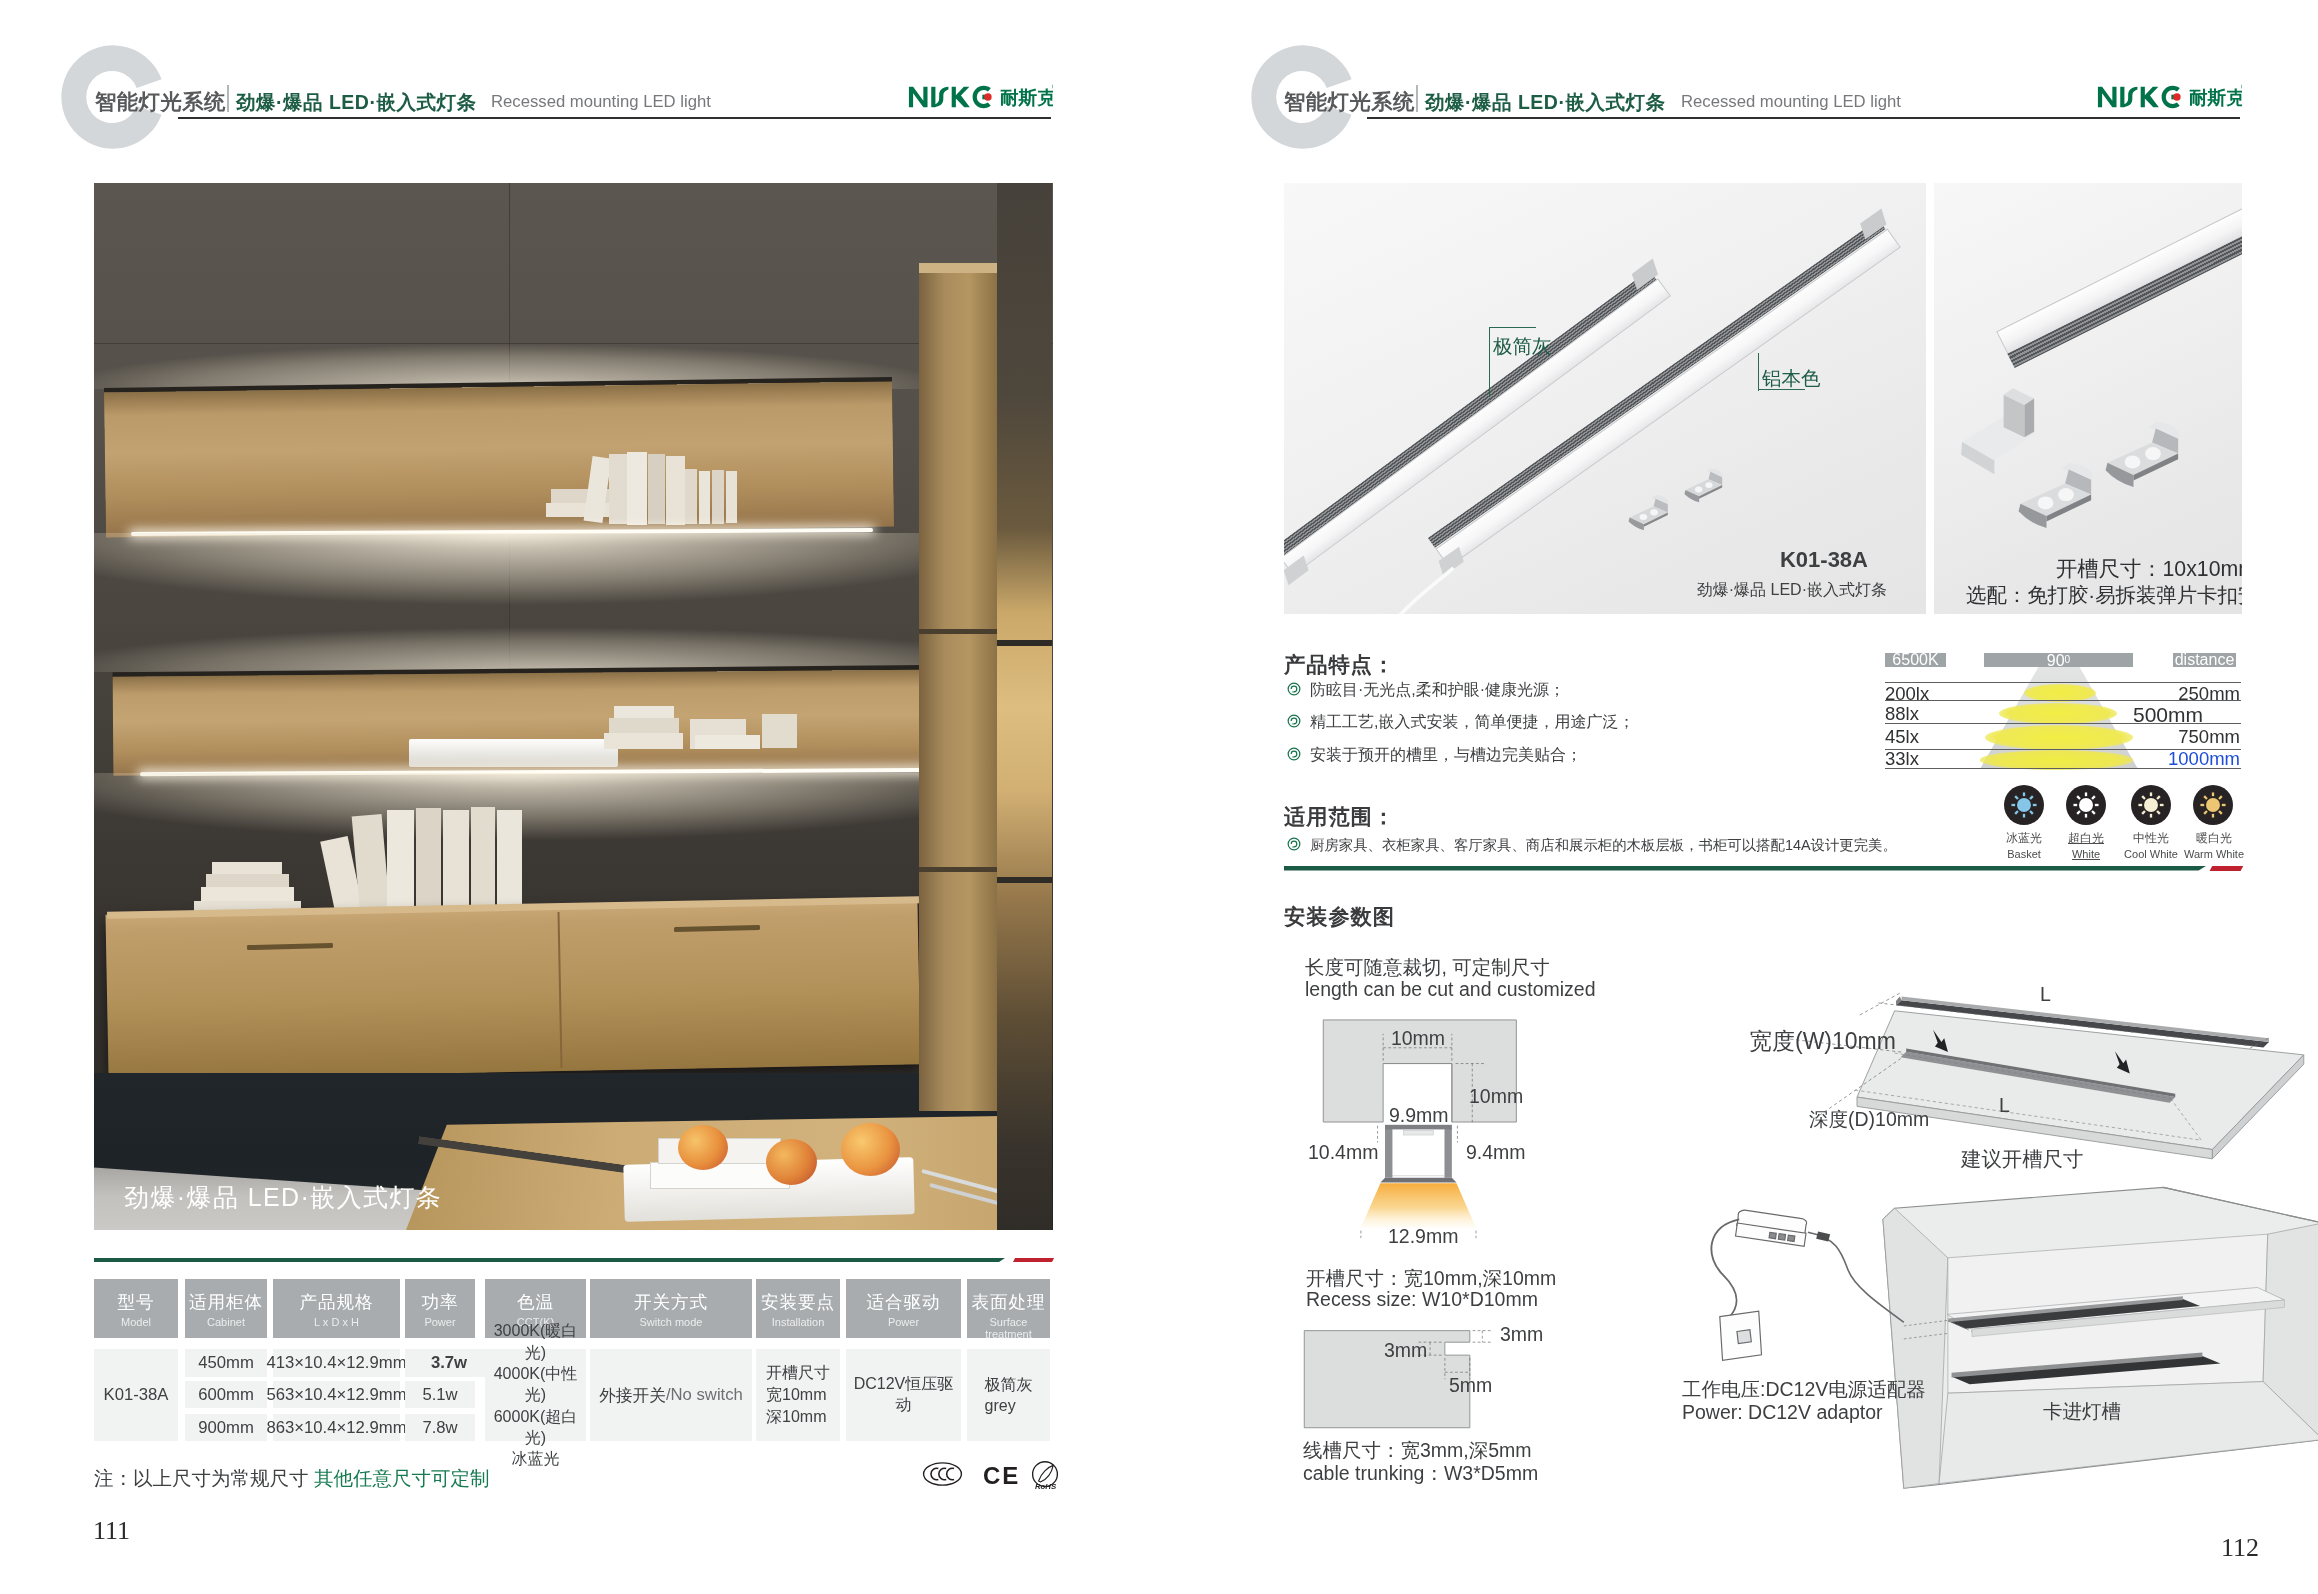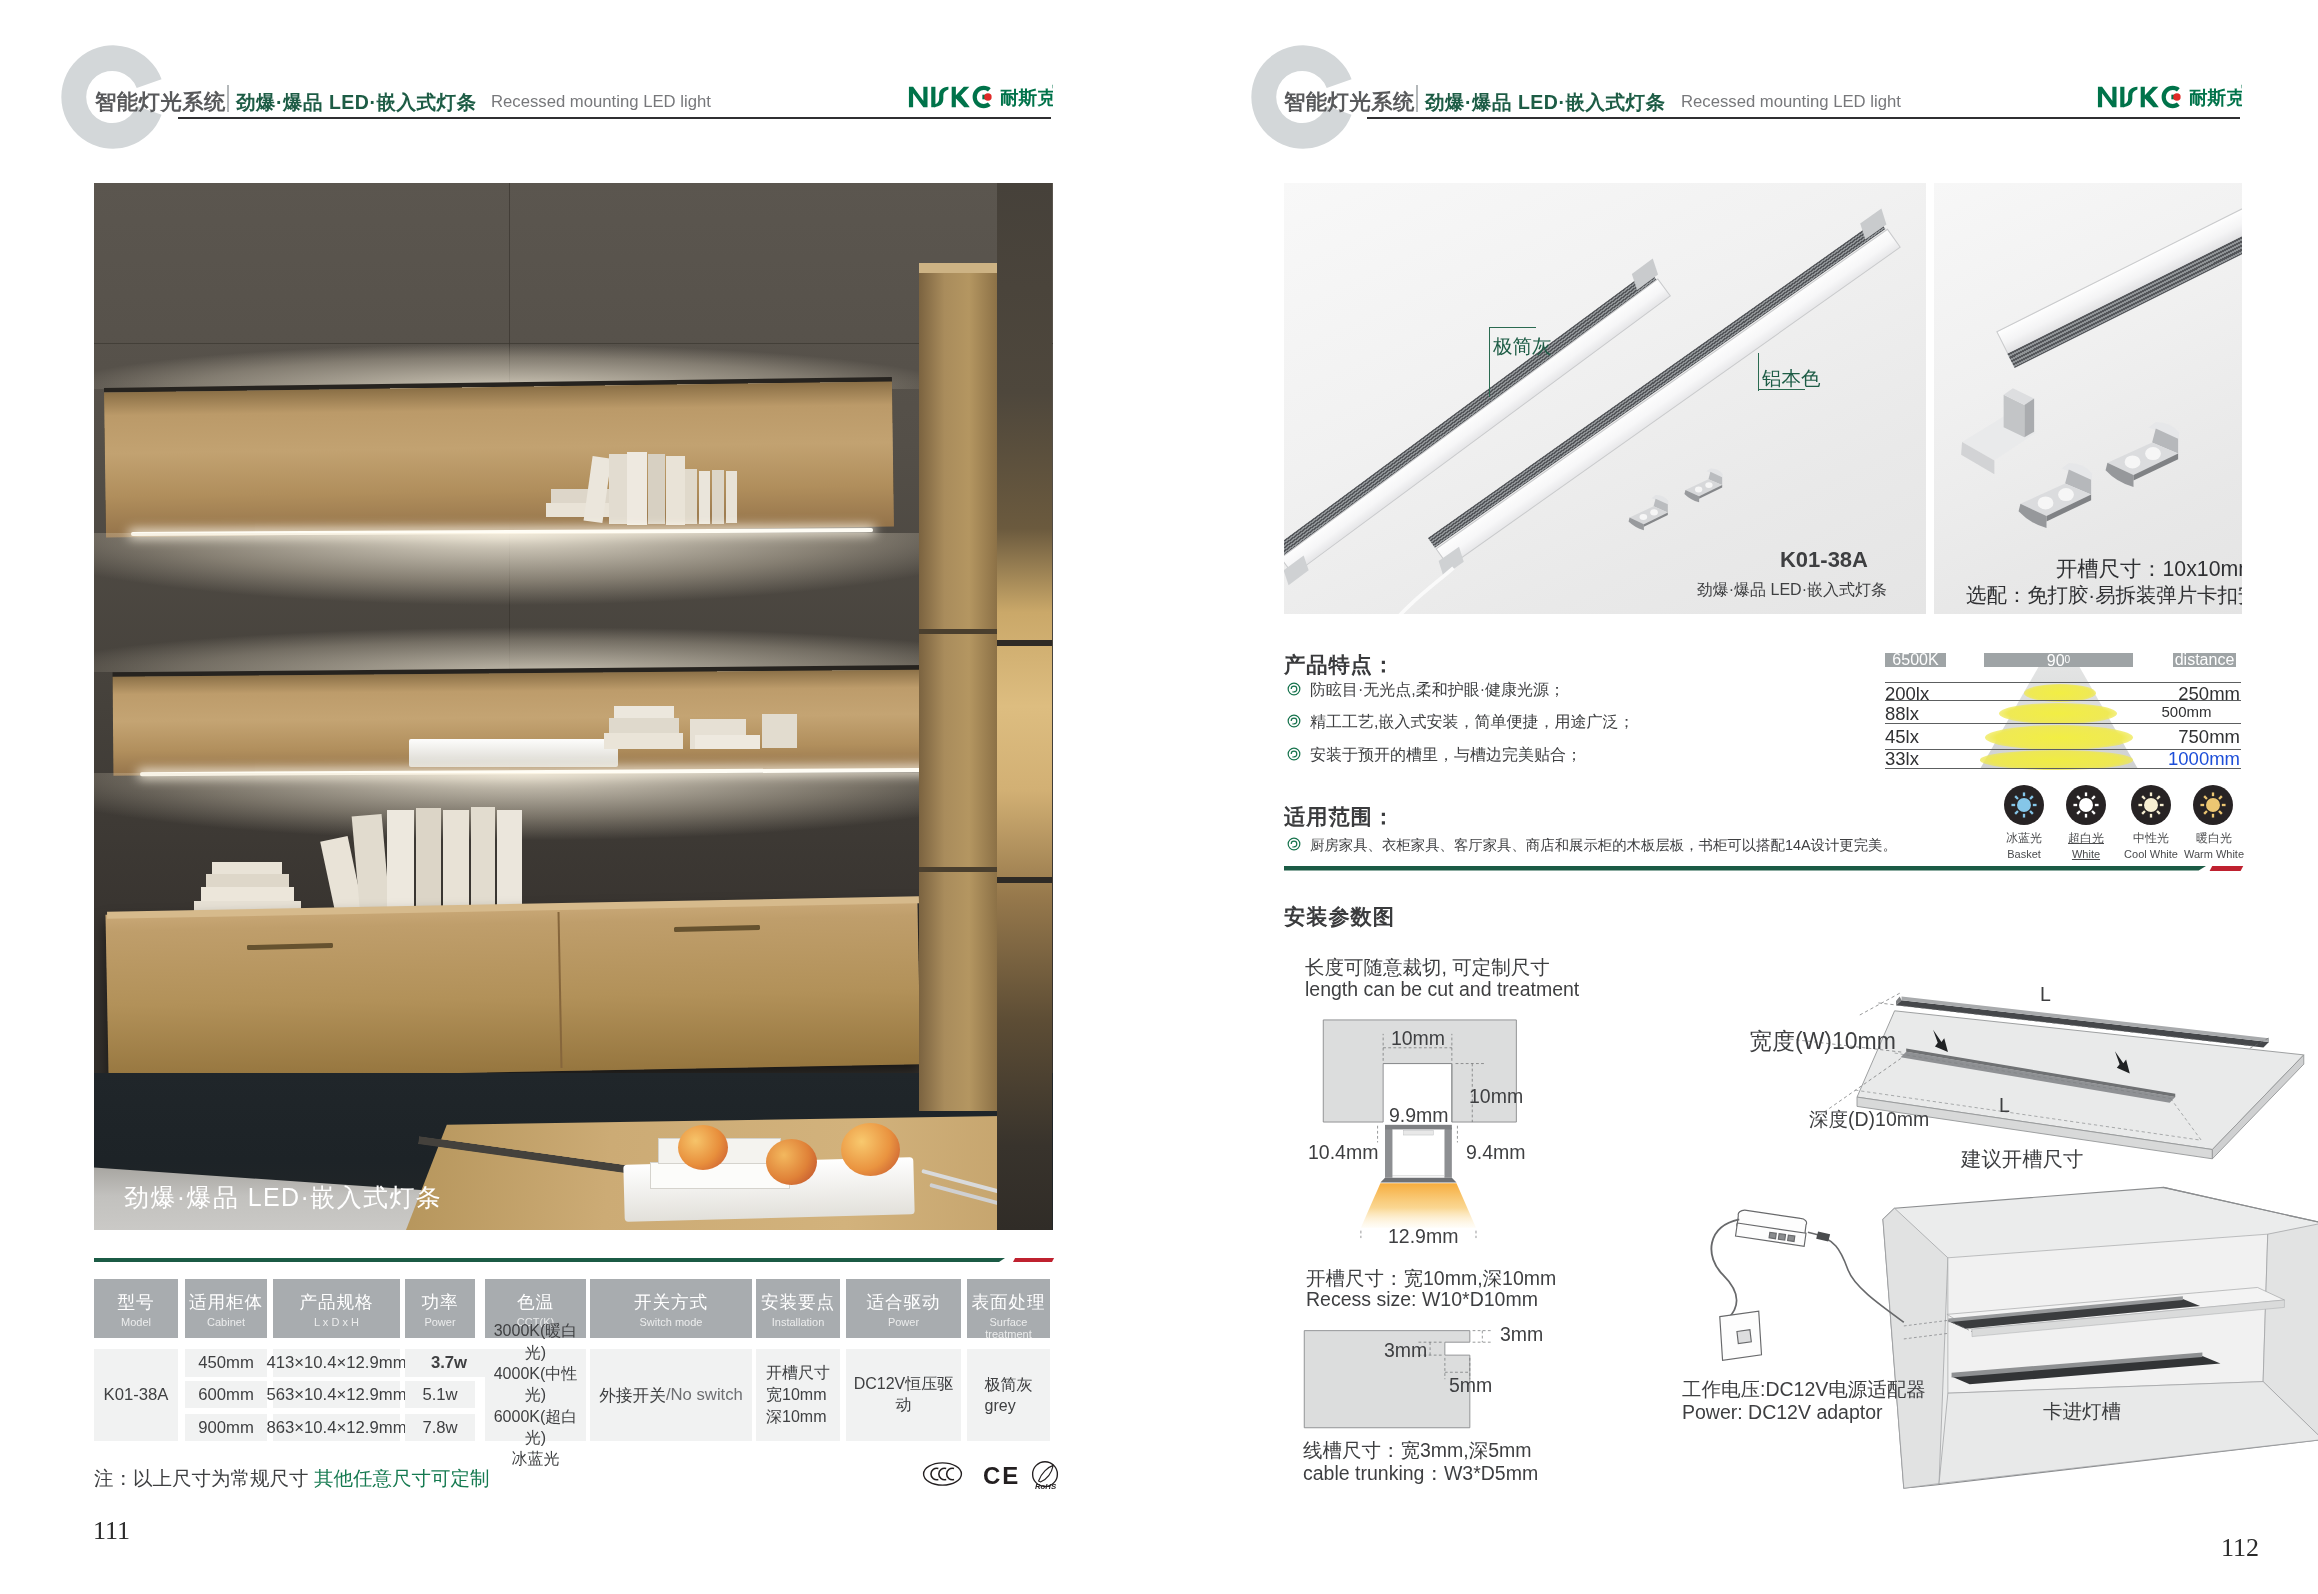--- a/index.html
+++ b/index.html
@@ -431,21 +431,21 @@
 <div class="abs" style="left:1885px;top:723px;width:356px;height:0.9px;background:#5c5e60;"></div>
 <div class="abs" style="left:1885px;top:749px;width:356px;height:0.9px;background:#5c5e60;"></div>
 <div class="abs" style="left:1885px;top:768px;width:356px;height:0.9px;background:#5c5e60;"></div>
 
 <div class="abs" style="left:1885px;top:683px;font-size:18.5px;color:#303133;">200lx</div>
 <div class="abs" style="left:1885px;top:703px;font-size:18.5px;color:#303133;">88lx</div>
 <div class="abs" style="left:1885px;top:726px;font-size:18.5px;color:#303133;">45lx</div>
 <div class="abs" style="left:1885px;top:748px;font-size:18.5px;color:#303133;">33lx</div>
 
 <div class="abs" style="left:2133px;top:683px;width:107px;text-align:right;font-size:18.5px;color:#303133;">250mm</div>
-<div class="abs" style="left:2133px;top:703px;width:107px;text-align:center;font-size:15px;color:#303133;">500mm</div>
+<div class="abs" style="left:2133px;top:703px;width:107px;text-align:left;font-size:21px;color:#303133;">500mm</div>
 <div class="abs" style="left:2133px;top:726px;width:107px;text-align:right;font-size:18.5px;color:#303133;">750mm</div>
 <div class="abs" style="left:2133px;top:748px;width:107px;text-align:right;font-size:18.5px;color:#1d4ed8;">1000mm</div>
 
 <svg class="abs" style="left:2004px;top:785px" width="40" height="40" viewBox="0 0 86 86">
     <circle cx="43" cy="43" r="43" fill="#272324"></circle>
     <g fill="#85c6e8">
       <circle cx="43" cy="43" r="15"></circle>
       <g stroke="#85c6e8" stroke-width="5">
         <line x1="43" y1="16" x2="43" y2="24"></line>
         <line x1="43" y1="62" x2="43" y2="70"></line>
@@ -516,21 +516,21 @@
 <div class="abs" style="left:2179px;top:830px;width:70px;white-space:nowrap;text-align:center;font-size:12px;color:#4a4b4d;">暖白光<br><span style="font-size:11px;">Warm White</span></div>
 
 <div class="abs" style="left:1284px;top:866px;width:922px;height:4.6px;background:#1b5b45;clip-path:polygon(0 0,100% 0,99.2% 100%,0 100%);"></div>
 
 <div class="abs" style="left:2211px;top:866px;width:31px;height:4.6px;background:#bf212f;transform:skewX(-28deg);"></div>
 
 <div class="abs" style="left:1284px;top:902px;font-size:21.3px;font-weight:bold;color:#3a3b3d;letter-spacing:0.9px;">安装参数图</div>
 
 <div class="abs" style="left:1305px;top:954px;font-size:19.5px;color:#3e3f41;">长度可随意裁切, 可定制尺寸</div>
 
-<div class="abs" style="left:1305px;top:978px;font-size:19.5px;color:#3e3f41;">length can be cut and treatment</div>
+<div class="abs" style="left:1305px;top:978px;font-size:19.5px;color:#3e3f41;">length can be cut and customized</div>
 
 <svg class="abs" style="left:1294px;top:1006px" width="260" height="246" viewBox="0 0 560 530">
 
   <path d="M63 30 H479 V250 H340 V124 H192 V250 H63 Z" fill="#dcdddd" stroke="#8b8d8f" stroke-width="2"></path>
 
   <path d="M192 124 H340 V250" fill="none" stroke="#8b8d8f" stroke-width="2"></path>
 
   <g stroke="#6a6c6e" stroke-width="1.5" stroke-dasharray="6 5">
     <line x1="192" y1="118" x2="192" y2="60"></line>
     <line x1="340" y1="118" x2="340" y2="60"></line>

